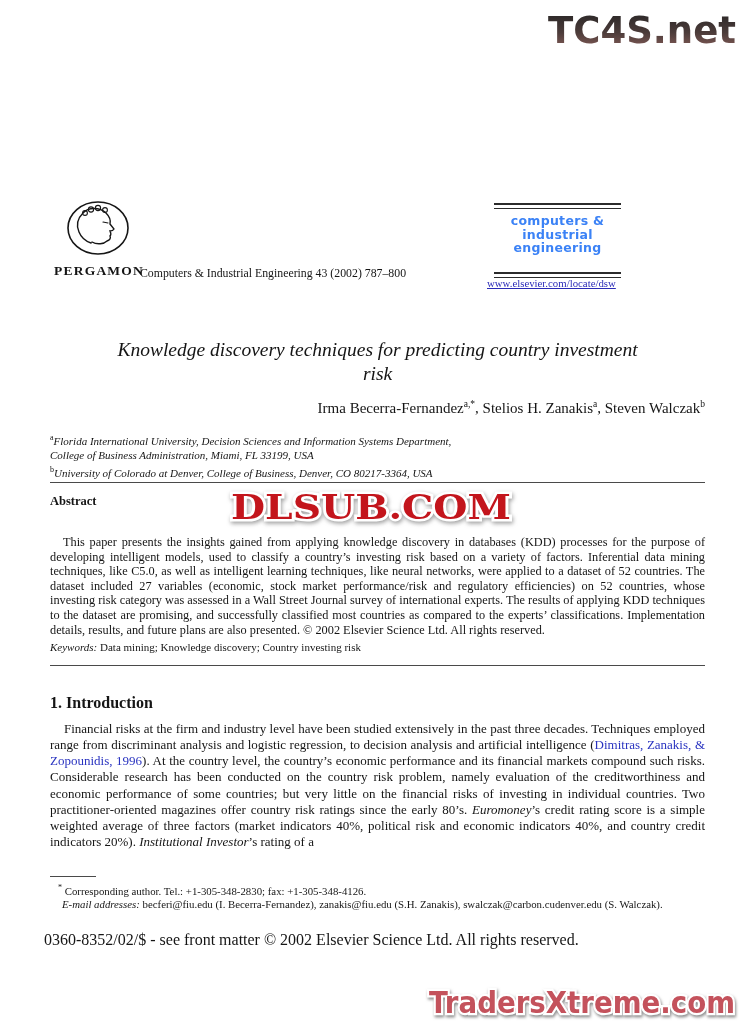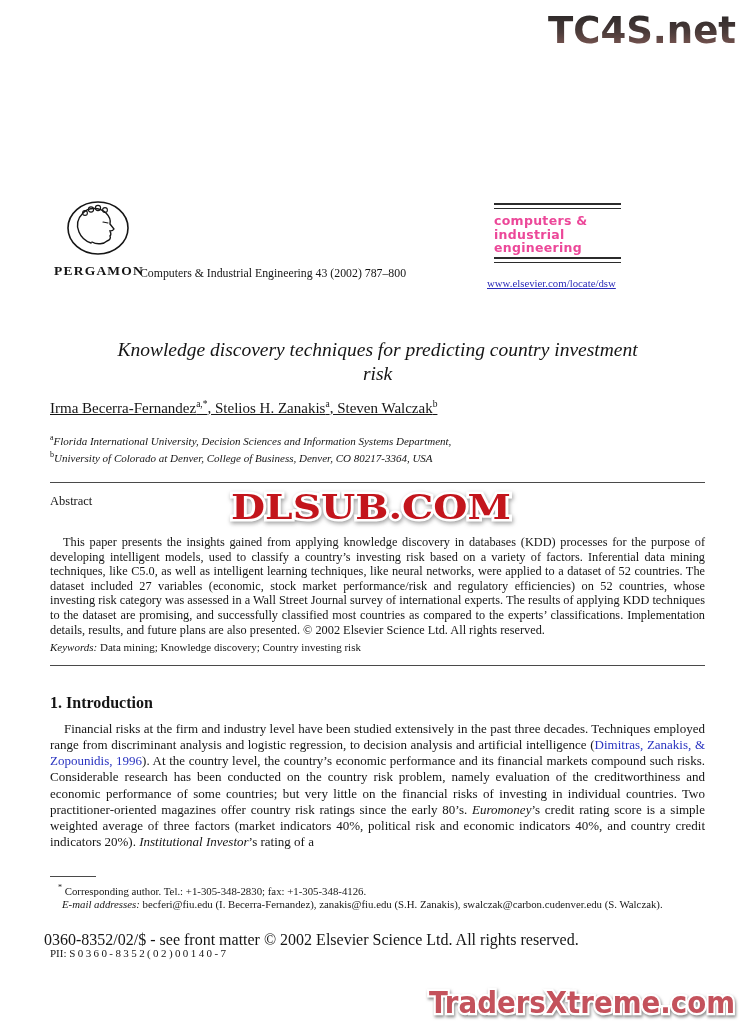--- a/index.html
+++ b/index.html
@@ -13,40 +13,40 @@
   .wm-top{left:540px;top:4px;}
 
   
   .pergamon-logo{left:58px;top:197px;}
   .pergamon-label{left:44px;top:263px;width:110px;text-align:center;
     font-weight:bold;font-size:13.5px;letter-spacing:1.2px;}
   .journal-line{left:140px;top:266px;width:380px;text-align:left;font-size:11.8px;}
   .journal-box{left:494px;top:203px;width:127px;}
   .dline{border-top:2.2px solid #2b2b2b;border-bottom:1.1px solid #2b2b2b;height:3px;}
   .jb-text{font-family:"DejaVu Sans",sans-serif;font-weight:700;font-size:12.5px;
-    line-height:13.5px;text-align:left;letter-spacing:.3px;color:#ec4899;
-    padding:5px 0 2px 0;}
+    line-height:13.5px;text-align:center;letter-spacing:.3px;color:#3b82f6;
+    padding:5px 0 17px 0;}
   .journal-link{left:487px;top:277px;font-size:10.8px;color:#2a2ab8;
     text-decoration:underline;cursor:pointer;}
 
   
   .title{left:50px;top:338px;width:655px;text-align:center;font-size:19.5px;line-height:24px;font-style:italic;}
-  .authors{left:50px;top:399px;width:655px;text-align:left;font-size:15px;text-decoration:underline;}
+  .authors{left:50px;top:399px;width:655px;text-align:right;font-size:15px;}
   .authors sup{font-size:9.5px;}
   .affiliations{left:50px;top:431px;width:655px;text-align:left;
     font-style:italic;font-size:11px;line-height:14.5px;}
   .affiliations sup{font-size:8px;font-style:normal;}
 
   
   .rule{left:50px;width:655px;border-top:1.2px solid #4a4a4a;height:0;}
   .rule1{top:482px;} .rule2{top:665px;}
   .fn-rule{left:50px;top:876px;width:46px;border-top:1.3px solid #4a4a4a;height:0;}
 
   
-  .abstract-head{left:50px;top:494px;font-size:12.5px;font-weight:normal;}
+  .abstract-head{left:50px;top:494px;font-size:12.5px;font-weight:bold;}
   .abstract-body{left:50px;top:514px;width:655px;font-size:12.3px;line-height:14.6px;
     text-align:justify;text-indent:13px;margin-top:21px;}
   .wm-mid{left:224px;top:485px;}
 
   .keywords{left:50px;top:641px;width:655px;font-size:11px;}
   .kw-label{font-style:italic;}
 
   
   .intro-head{left:50px;top:694px;font-size:16px;font-weight:bold;}
   .intro-body{left:50px;top:721px;width:655px;font-size:13px;line-height:16.15px;
@@ -113,20 +113,21 @@
     <div>Knowledge discovery techniques for predicting country investment</div>
     <div>risk</div>
   </div>
 
   <div class="abs authors">
     <span>Irma Becerra-Fernandez</span><sup>a,*</sup><span>, Stelios H. Zanakis</span><sup>a</sup><span>, Steven Walczak</span><sup>b</sup>
   </div>
 
   <div class="abs affiliations">
     <div><sup>a</sup><span>Florida International University, Decision Sciences and Information Systems Department,</span></div>
+    <div><span>College of Business Administration, Miami, FL 33199, USA</span></div>
     <div><sup>b</sup><span>University of Colorado at Denver, College of Business, Denver, CO 80217-3364, USA</span></div>
   </div>
 
   <div class="abs rule rule1"></div>
   <div class="abs abstract-head">Abstract</div>
   <div class="abs abstract-body">This paper presents the insights gained from applying knowledge discovery in databases (KDD) processes for the purpose of developing intelligent models, used to classify a country’s investing risk based on a variety of factors. Inferential data mining techniques, like C5.0, as well as intelligent learning techniques, like neural networks, were applied to a dataset of 52 countries. The dataset included 27 variables (economic, stock market performance/risk and regulatory efficiencies) on 52 countries, whose investing risk category was assessed in a Wall Street Journal survey of international experts. The results of applying KDD techniques to the dataset are promising, and successfully classified most countries as compared to the experts’ classifications. Implementation details, results, and future plans are also presented. © 2002 Elsevier Science Ltd. All rights reserved.</div>
 
   <svg class="abs wm-mid" width="294" height="44" viewBox="0 0 294 44" style="filter:drop-shadow(1px 2px 2px rgba(80,80,80,.55));">
     <text x="7" y="34" font-family="DejaVu Serif, serif" font-size="34" font-weight="bold" fill="#c3151c" stroke="#ffffff" stroke-width="5" paint-order="stroke" textLength="280" lengthAdjust="spacingAndGlyphs">DLSUB.COM</text>
   </svg>
@@ -141,22 +142,18 @@
     <span>Financial risks at the firm and industry level have been studied extensively in the past three decades. Techniques employed range from discriminant analysis and logistic regression, to decision analysis and artificial intelligence (</span><span class="cite">Dimitras, Zanakis, &amp; Zopounidis, 1996</span><span>). At the country level, the country’s economic performance and its financial markets compound such risks. Considerable research has been conducted on the country risk problem, namely evaluation of the creditworthiness and economic performance of some countries; but very little on the financial risks of investing in individual countries. Two practitioner-oriented magazines offer country risk ratings since the early 80’s. </span><span class="ital">Euromoney</span><span>’s credit rating score is a simple weighted average of three factors (market indicators 40%, political risk and economic indicators 40%, and country credit indicators 20%). </span><span class="ital">Institutional Investor</span><span>’s rating of a</span>
   </div>
 
   <div class="abs fn-rule"></div>
   <div class="abs footnote">
     <div class="fn-line1"><sup>*</sup><span> Corresponding author. Tel.: +1-305-348-2830; fax: +1-305-348-4126.</span></div>
     <div class="fn-line2"><span class="ital">E-mail addresses:</span><span> becferi@fiu.edu (I. Becerra-Fernandez), zanakis@fiu.edu (S.H. Zanakis), swalczak@carbon.cudenver.edu (S. Walczak).</span></div>
   </div>
 
   <div class="abs issn-line">0360-8352/02/$ - see front matter © 2002 Elsevier Science Ltd. All rights reserved.</div>
-  <div class="abs pii-line">
-    <span>PII:</span>
-    <span class="pii-value">S0360-8352(02)00140-7</span>
-  </div>
 
   <svg class="abs wm-bottom" width="318" height="42" viewBox="0 0 318 42" style="filter:drop-shadow(1px 2px 1.5px rgba(110,110,110,.8));">
     <text x="5" y="31" font-family="DejaVu Sans, sans-serif" font-size="30" font-weight="bold" fill="#c4525c" stroke="#ffffff" stroke-width="4.5" paint-order="stroke" textLength="306" lengthAdjust="spacingAndGlyphs">TradersXtreme.com</text>
   </svg>
 
 </div>
 
 </body></html>

